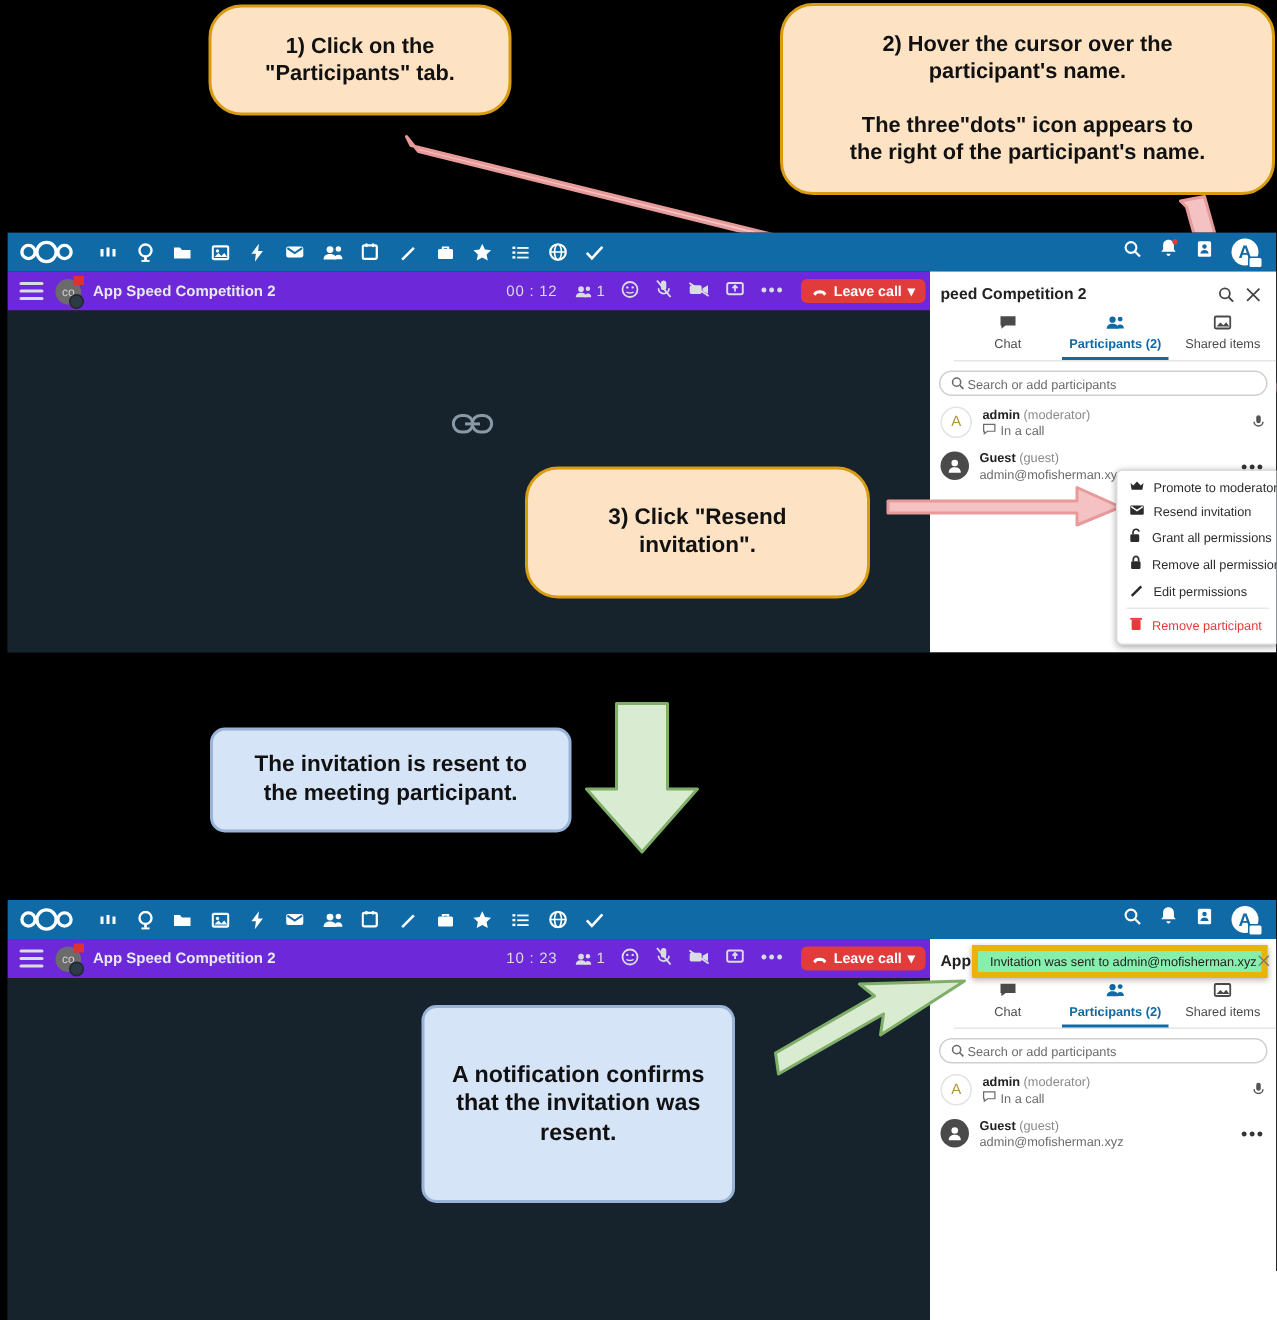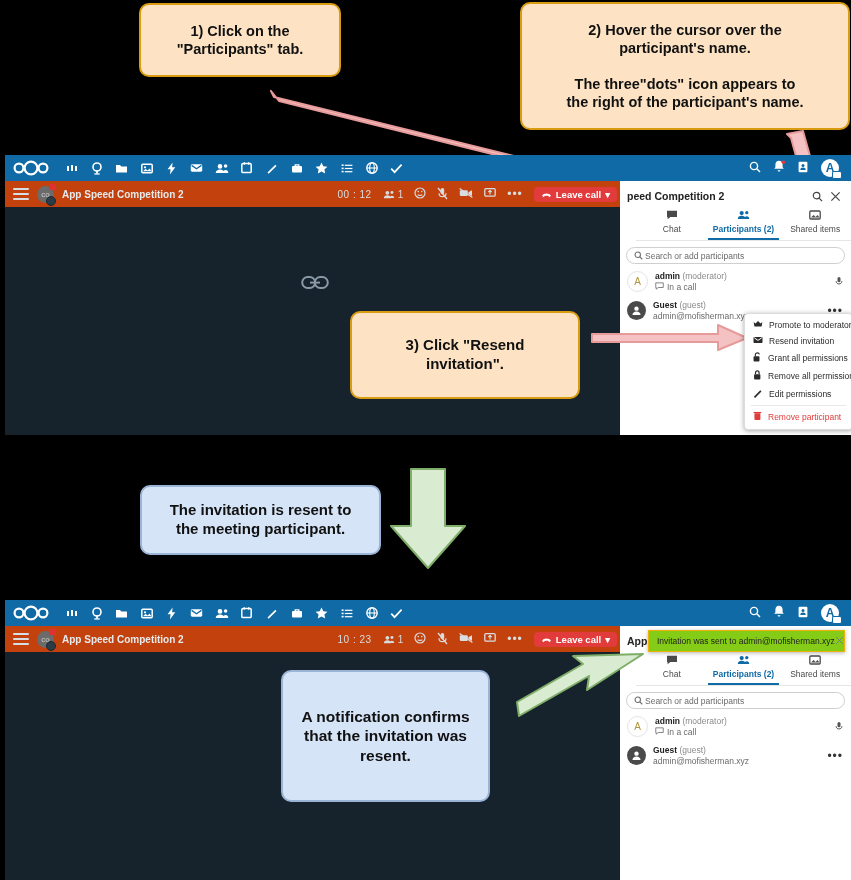--- a/index.html
+++ b/index.html
@@ -3,40 +3,40 @@
 <meta charset="utf-8">
 <style>
   html,body{margin:0;padding:0;background:#000;}
   body{width:851px;height:880px;position:relative;overflow:hidden;
        font-family:"Liberation Sans",sans-serif;}
 
   
   .callout{position:absolute;box-sizing:border-box;display:flex;align-items:center;
            justify-content:center;text-align:center;font-weight:bold;color:#111;
            line-height:1.25;}
-  .callout.orange{background:#fde3c4;border:2px solid #d99b10;border-radius:10px;}
+  .callout.orange{background:#fde3c4;border:2px solid #d99b10;border-radius:22px;}
   .callout.blue{background:#d6e4f7;border:2px solid #9ab4d8;border-radius:10px;}
   .callout span{display:block;white-space:pre-line;}
 
   
   .nc{position:absolute;left:5px;width:846px;background:#16222c;overflow:hidden;}
   .nc-top{height:26px;background:#0f6aa6;display:flex;align-items:center;
           padding:0 6px;box-sizing:border-box;}
   .nc-logo{width:42px;height:20px;display:flex;align-items:center;justify-content:center;}
   .nc-icons{display:flex;align-items:center;gap:0;margin-left:6px;}
   .nc-icons .ic{width:25px;height:25px;display:flex;align-items:center;justify-content:center;}
   .nc-right{margin-left:auto;display:flex;align-items:center;gap:12px;padding-right:6px;}
   .avatar-top{width:18px;height:18px;border-radius:50%;background:#fff;color:#0f6aa6;
         font-size:12px;font-weight:bold;display:flex;align-items:center;justify-content:center;
         position:relative;}
   .avatar-top:after{content:"";position:absolute;right:-3px;bottom:-2px;width:8px;height:6px;
         border-radius:2px;background:#fff;border:1px solid #0f6aa6;}
 
   
-  .talk-bar{height:26px;background:#c2410c;display:flex;align-items:center;
+  .talk-bar{height:26px;background:#6d28d9;display:flex;align-items:center;
             padding:0 8px;box-sizing:border-box;color:#d8dde2;font-size:10px;}
   .hamb{width:16px;height:12px;display:flex;flex-direction:column;justify-content:space-between;
         margin-right:8px;}
   .hamb i{display:block;height:2px;background:#d8dde2;border-radius:1px;}
   .room-av{width:17px;height:17px;border-radius:50%;background:#6b6b6b;color:#cfcfcf;
         font-size:8px;display:flex;align-items:center;justify-content:center;position:relative;
         margin-right:8px;}
   .room-av .flag{position:absolute;right:-2px;top:-2px;width:7px;height:6px;background:#e03131;}
   .room-av .dot{position:absolute;right:-2px;bottom:-3px;width:8px;height:8px;border-radius:50%;
         background:#2d3b46;border:1px solid #1b2832;}
@@ -75,21 +75,21 @@
 
   
   .menu{position:absolute;background:#fff;border:1px solid #dcdcdc;border-radius:4px;
         box-shadow:0 1px 5px rgba(0,0,0,.35);padding:3px 0;z-index:30;}
   .mi{display:flex;align-items:center;gap:6px;padding:3px 8px;font-size:8.5px;color:#2b2b2b;
       white-space:nowrap;}
   .mi.danger{color:#e13b3b;}
   .msep{height:1px;background:#e8e8e8;margin:2px 6px;}
 
   
-  .toast{position:absolute;background:#84cc16;border:1px solid #eab308;
+  .toast{position:absolute;background:#86efac;border:4px solid #eab308;
          box-shadow:0 1px 4px rgba(0,0,0,.3);display:flex;align-items:center;
          padding:5px 8px;font-size:8.5px;color:#222;z-index:25;}
 
   
   .arrowsvg{position:absolute;pointer-events:none;}
 </style>
 </head>
 <body>
 
 <div class="callout orange" style="left:139px;top:3px;width:202px;height:74px;font-size:14.5px;">

